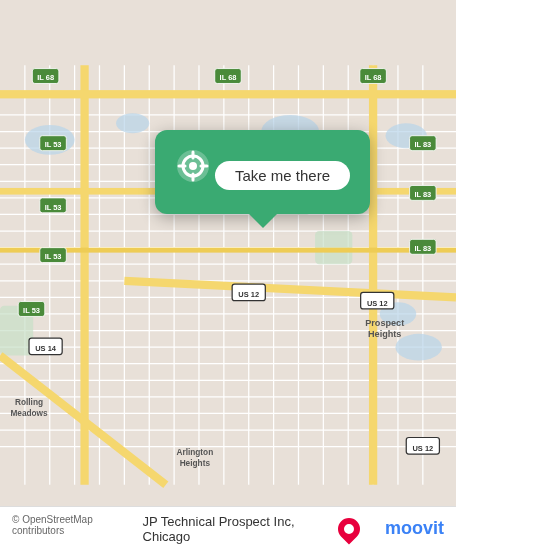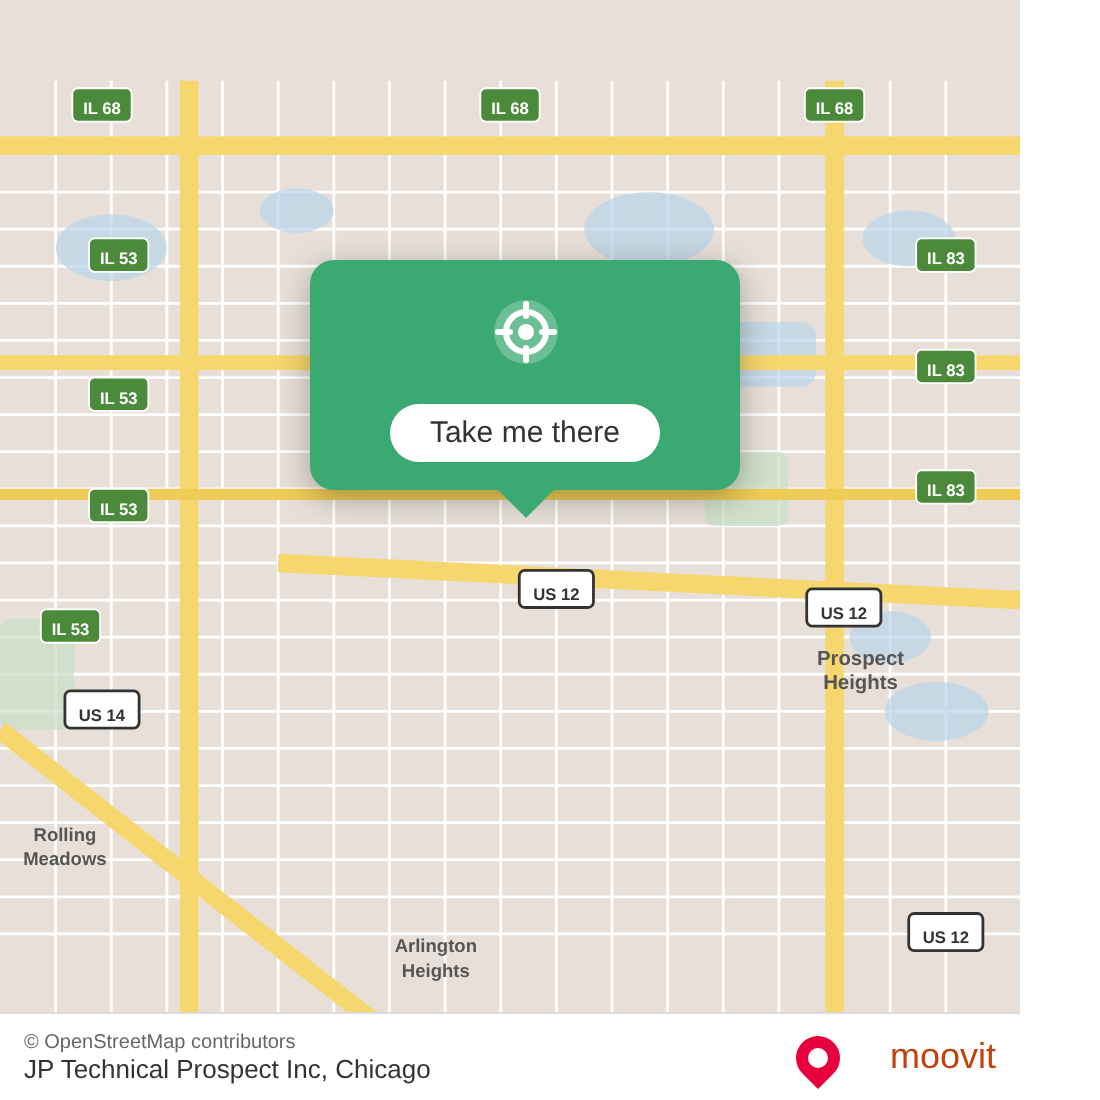--- a/index.html
+++ b/index.html
@@ -5,21 +5,21 @@
     * { margin: 0; padding: 0; box-sizing: border-box; }
     body {
       width: 550px;
       height: 550px;
       overflow: hidden;
       font-family: Arial, sans-serif;
       position: relative;
     }
 
     #map-container {
-      width: 510px;
+      width: 456px;
       height: 550px;
       position: relative;
       overflow: hidden;
       background-color: #e8e0d8;
     }
 
     
     .bottom-bar {
       position: absolute;
       bottom: 0;
@@ -30,21 +30,21 @@
       display: flex;
       align-items: center;
       padding: 0 12px;
       justify-content: space-between;
       border-top: 1px solid #ddd;
       z-index: 10;
     }
 
     .bottom-bar-left {
       display: flex;
-      flex-direction: column;
+      flex-direction: row;
       font-size: 13px;
       color: #333;
     }
 
     .attribution {
       font-size: 10px;
       color: #666;
     }
 
     .moovit-logo {
@@ -70,37 +70,37 @@
       background: white;
       border-radius: 50%;
       position: absolute;
       top: 50%;
       left: 50%;
       transform: translate(-50%, -50%);
     }
 
     .moovit-text {
       font-size: 18px;
-      font-weight: normal;
-      color: #c2410c;
+      font-weight: bold;
+      color: #3b82f6;
       margin-left: 21px;
     }
 
     
     .popup-card {
       position: absolute;
       top: 130px;
       left: 155px;
       width: 215px;
       background: #3aaa72;
       border-radius: 12px;
       padding: 18px 16px 14px;
       z-index: 20;
       display: flex;
-      flex-direction: column;
+      flex-direction: row;
       align-items: center;
       box-shadow: 0 4px 16px rgba(0,0,0,0.3);
     }
 
     .popup-card::after {
       content: '';
       position: absolute;
       bottom: -14px;
       left: 50%;
       transform: translateX(-50%);

